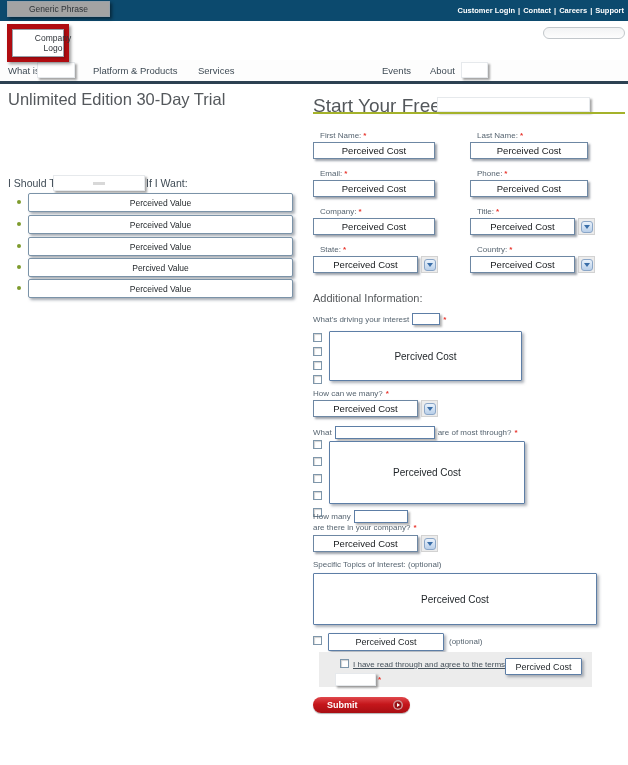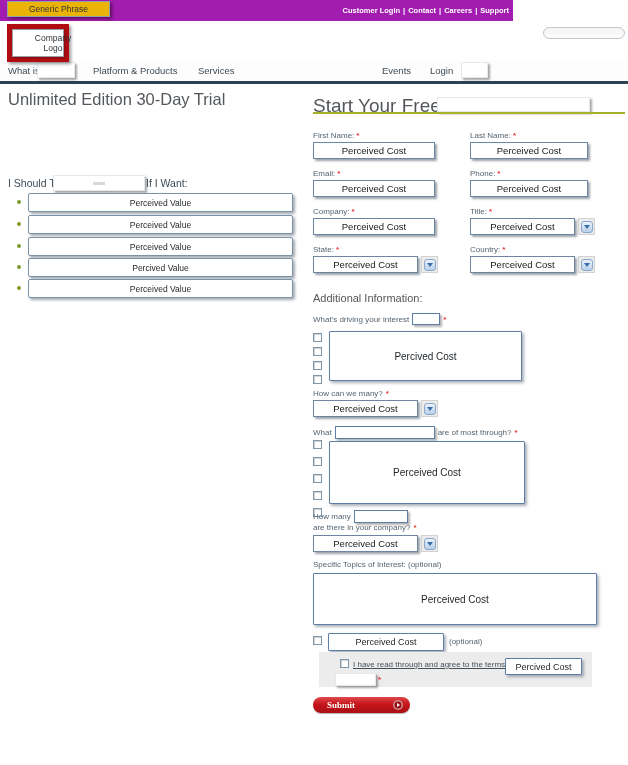--- a/index.html
+++ b/index.html
@@ -5,24 +5,24 @@
   * { margin:0; padding:0; box-sizing:border-box; }
   html,body { background:#fff; }
   #page {
     position:relative; width:628px; height:765px; background:#fff;
     font-family:"Liberation Sans", sans-serif; overflow:hidden;
     color:#2e3338;
   }
   .abs { position:absolute; }
 
   
-  .topbar { position:absolute; left:0; top:0; width:513px; height:21px; background:#a21caf; }
+  .topbar { position:absolute; left:0; top:0; width:628px; height:21px; background:#0c4a6e; }
   .generic-phrase {
     position:absolute; left:7px; top:1px; width:103px; height:16px;
-    background:#eab308; border:1px solid #97a1aa;
+    background:#a3a3a3; border:1px solid #97a1aa;
     box-shadow:2px 2px 3px rgba(0,0,0,.45);
     font-size:8.5px; line-height:14px; text-align:center; color:#2e3338; z-index:3;
   }
   .toplinks {
     position:absolute; right:4px; top:6px; display:flex; gap:3px;
     font-size:7.5px; color:#fff; font-weight:bold; z-index:2;
   }
   .toplinks a { color:#fff; text-decoration:none; cursor:pointer; }
 
   
@@ -85,21 +85,21 @@
   
   .h1-left { position:absolute; left:8px; top:90px; font-size:16.5px; font-weight:normal; color:#54585c; }
   .intro-box { left:8px; top:117px; width:285px; height:54px; font-size:8.5px; line-height:12.5px; padding:7px 10px 0; }
   .list-line { position:absolute; left:8px; top:177px; font-size:10.5px; color:#3f4b55; }
   .bullet { position:absolute; left:17px; width:4px; height:4px; border-radius:50%; background:#7e9b2e; }
   .bullet-box { left:28px; width:265px; height:19px; font-size:8.5px; line-height:18px; }
 
   
   .h1-right { position:absolute; left:313px; top:95px; font-size:19px; font-weight:normal; color:#54585c; }
   .green-line { position:absolute; left:313px; top:112px; width:312px; height:2px; background:#a4b22a; }
-  .lbl { position:absolute; font-size:8px; color:#566470; white-space:nowrap; display:flex; align-items:center; gap:2px; }
+  .lbl { position:absolute; font-size:8px; color:#566470; white-space:nowrap; display:flex; align-items:center; gap:2px;margin-left:7px; }
   .req { color:#e8342c; font-size:8px; font-weight:bold; }
   .input {
     position:absolute; height:17px; background:#fff; border:1px solid #6d87a3;
     box-shadow:2px 2px 2px rgba(60,72,88,.5);
     font-size:9.5px; line-height:16px; text-align:center; color:#16191c; cursor:text;
   }
   .sel-arrow {
     position:absolute; width:17px; height:17px; background:#ececec; border:1px solid #d2d2d2;
     display:flex; align-items:center; justify-content:center; cursor:pointer;
   }
@@ -120,21 +120,21 @@
   .qline { position:absolute; left:313px; font-size:8px; color:#566470; display:flex; align-items:center; gap:3px; white-space:nowrap; }
   .terms-box { position:absolute; left:319px; top:652px; width:273px; height:35px; background:#ececec; }
   .terms-text { position:absolute; left:353px; top:660px; font-size:8px; color:#44505a; text-decoration:underline; white-space:nowrap; }
 
   .submit {
     position:absolute; left:313px; top:697px; width:97px; height:16px;
     border:none; border-radius:8px; cursor:pointer;
     background:linear-gradient(#e0484c,#c5161b 45%,#a80e13);
     box-shadow:0 1px 1px rgba(0,0,0,.3);
     color:#fff; font-size:9px; font-weight:bold; text-align:left; padding-left:14px;
-    font-family:Liberation Serif, serif;
+    font-family:Liberation Sans, sans-serif;
   }
   .submit-icon {
     position:absolute; right:7px; top:3px; width:10px; height:10px; border-radius:50%;
     background:#970e12; box-shadow:inset 0 0 0 1.5px rgba(255,255,255,.55);
   }
   .submit-icon .tri {
     position:absolute; left:4px; top:3px; width:0; height:0;
     border-top:2px solid transparent; border-bottom:2px solid transparent; border-left:3px solid #fff;
   }
 </style>
@@ -164,21 +164,21 @@
   <div class="search">
     <input value="" style="">
 
   </div>
 
   <div class="nav">
     <span class="nav-item" style="left:8px">What is</span>
     <span class="nav-item" style="left:93px">Platform &amp; Products</span>
     <span class="nav-item" style="left:198px">Services</span>
     <span class="nav-item" style="left:382px">Events</span>
-    <span class="nav-item" style="left:430px">Login</span>
+    <span class="nav-item" style="left:430px">About</span>
   </div>
   <div class="redact" style="left:37px; top:62px; width:38px; height:16px;"></div>
   <div class="redact" style="left:461px; top:62px; width:27px; height:16px;"></div>
 
   <h1 class="h1-left">Unlimited Edition 30-Day Trial</h1>
 
   <div class="list-line">
     <span>I Should Trial</span>
   </div>
   <div class="redact" style="left:53px; top:175px; width:92px; height:16px;">

